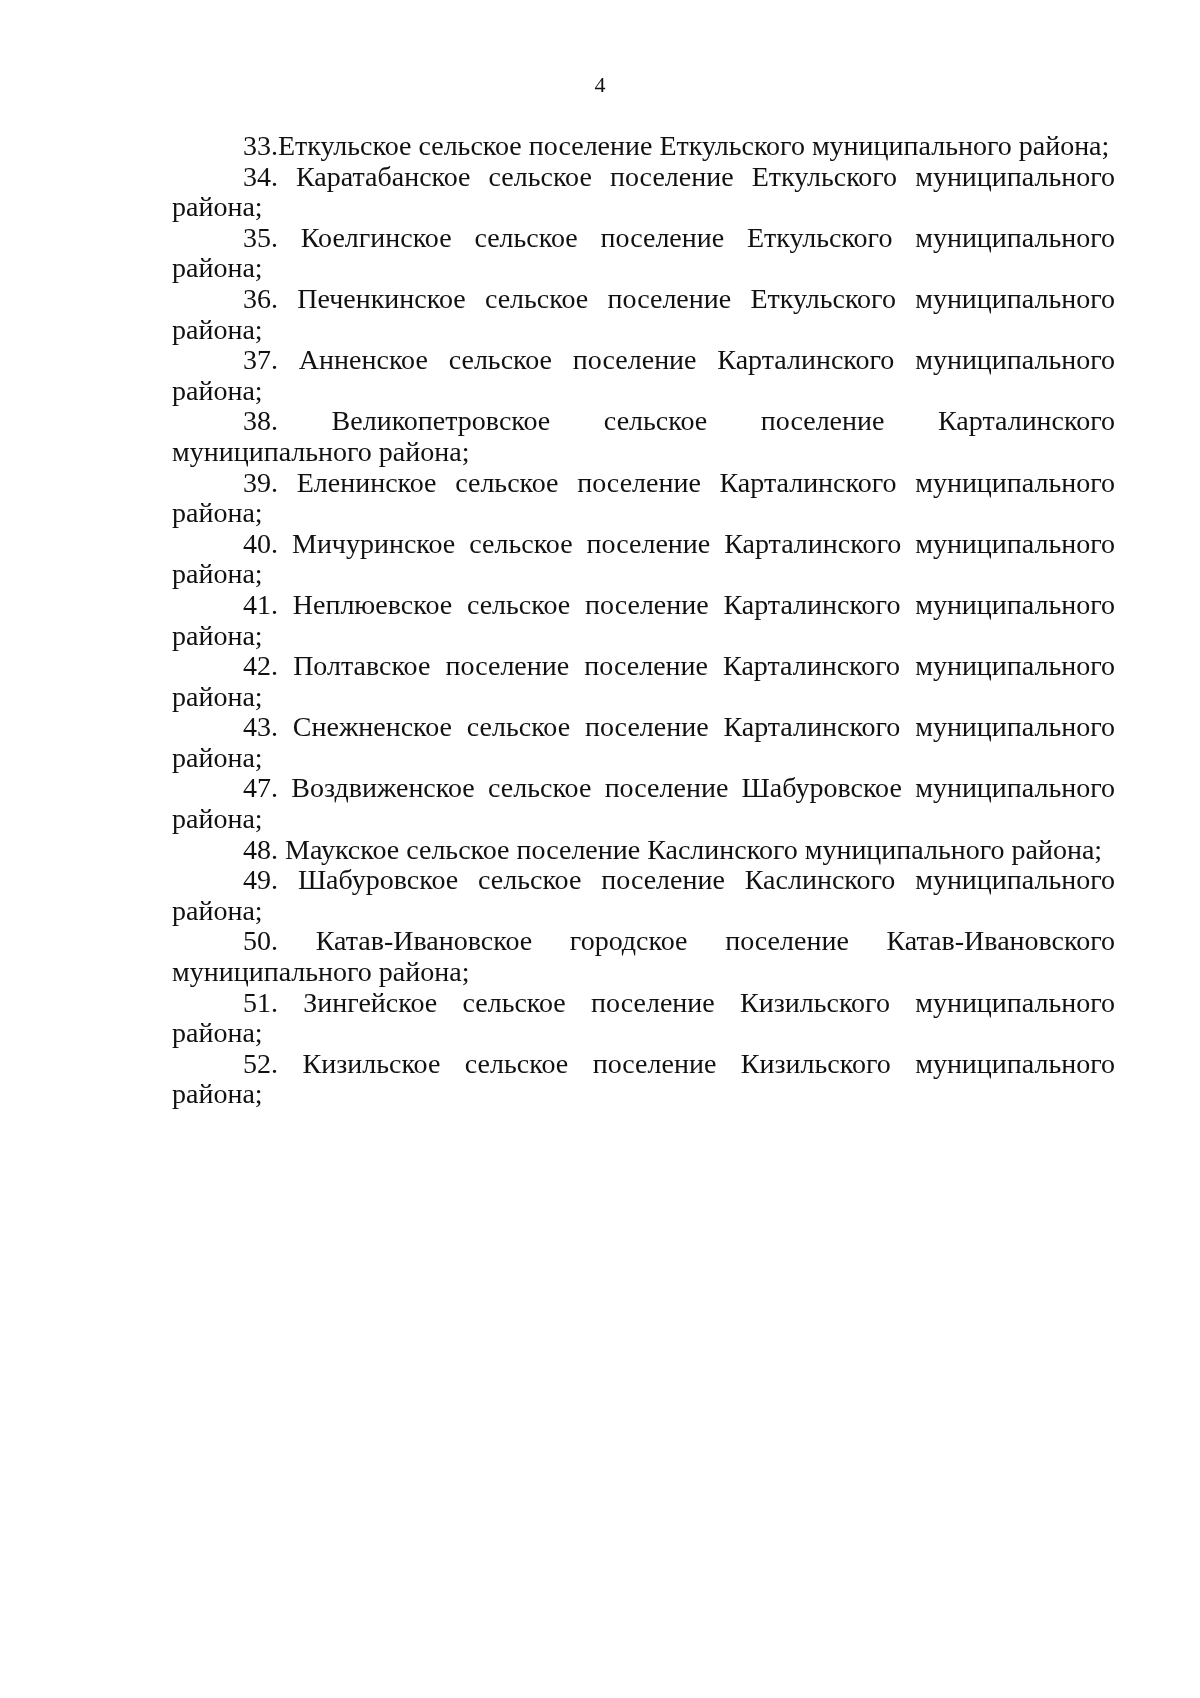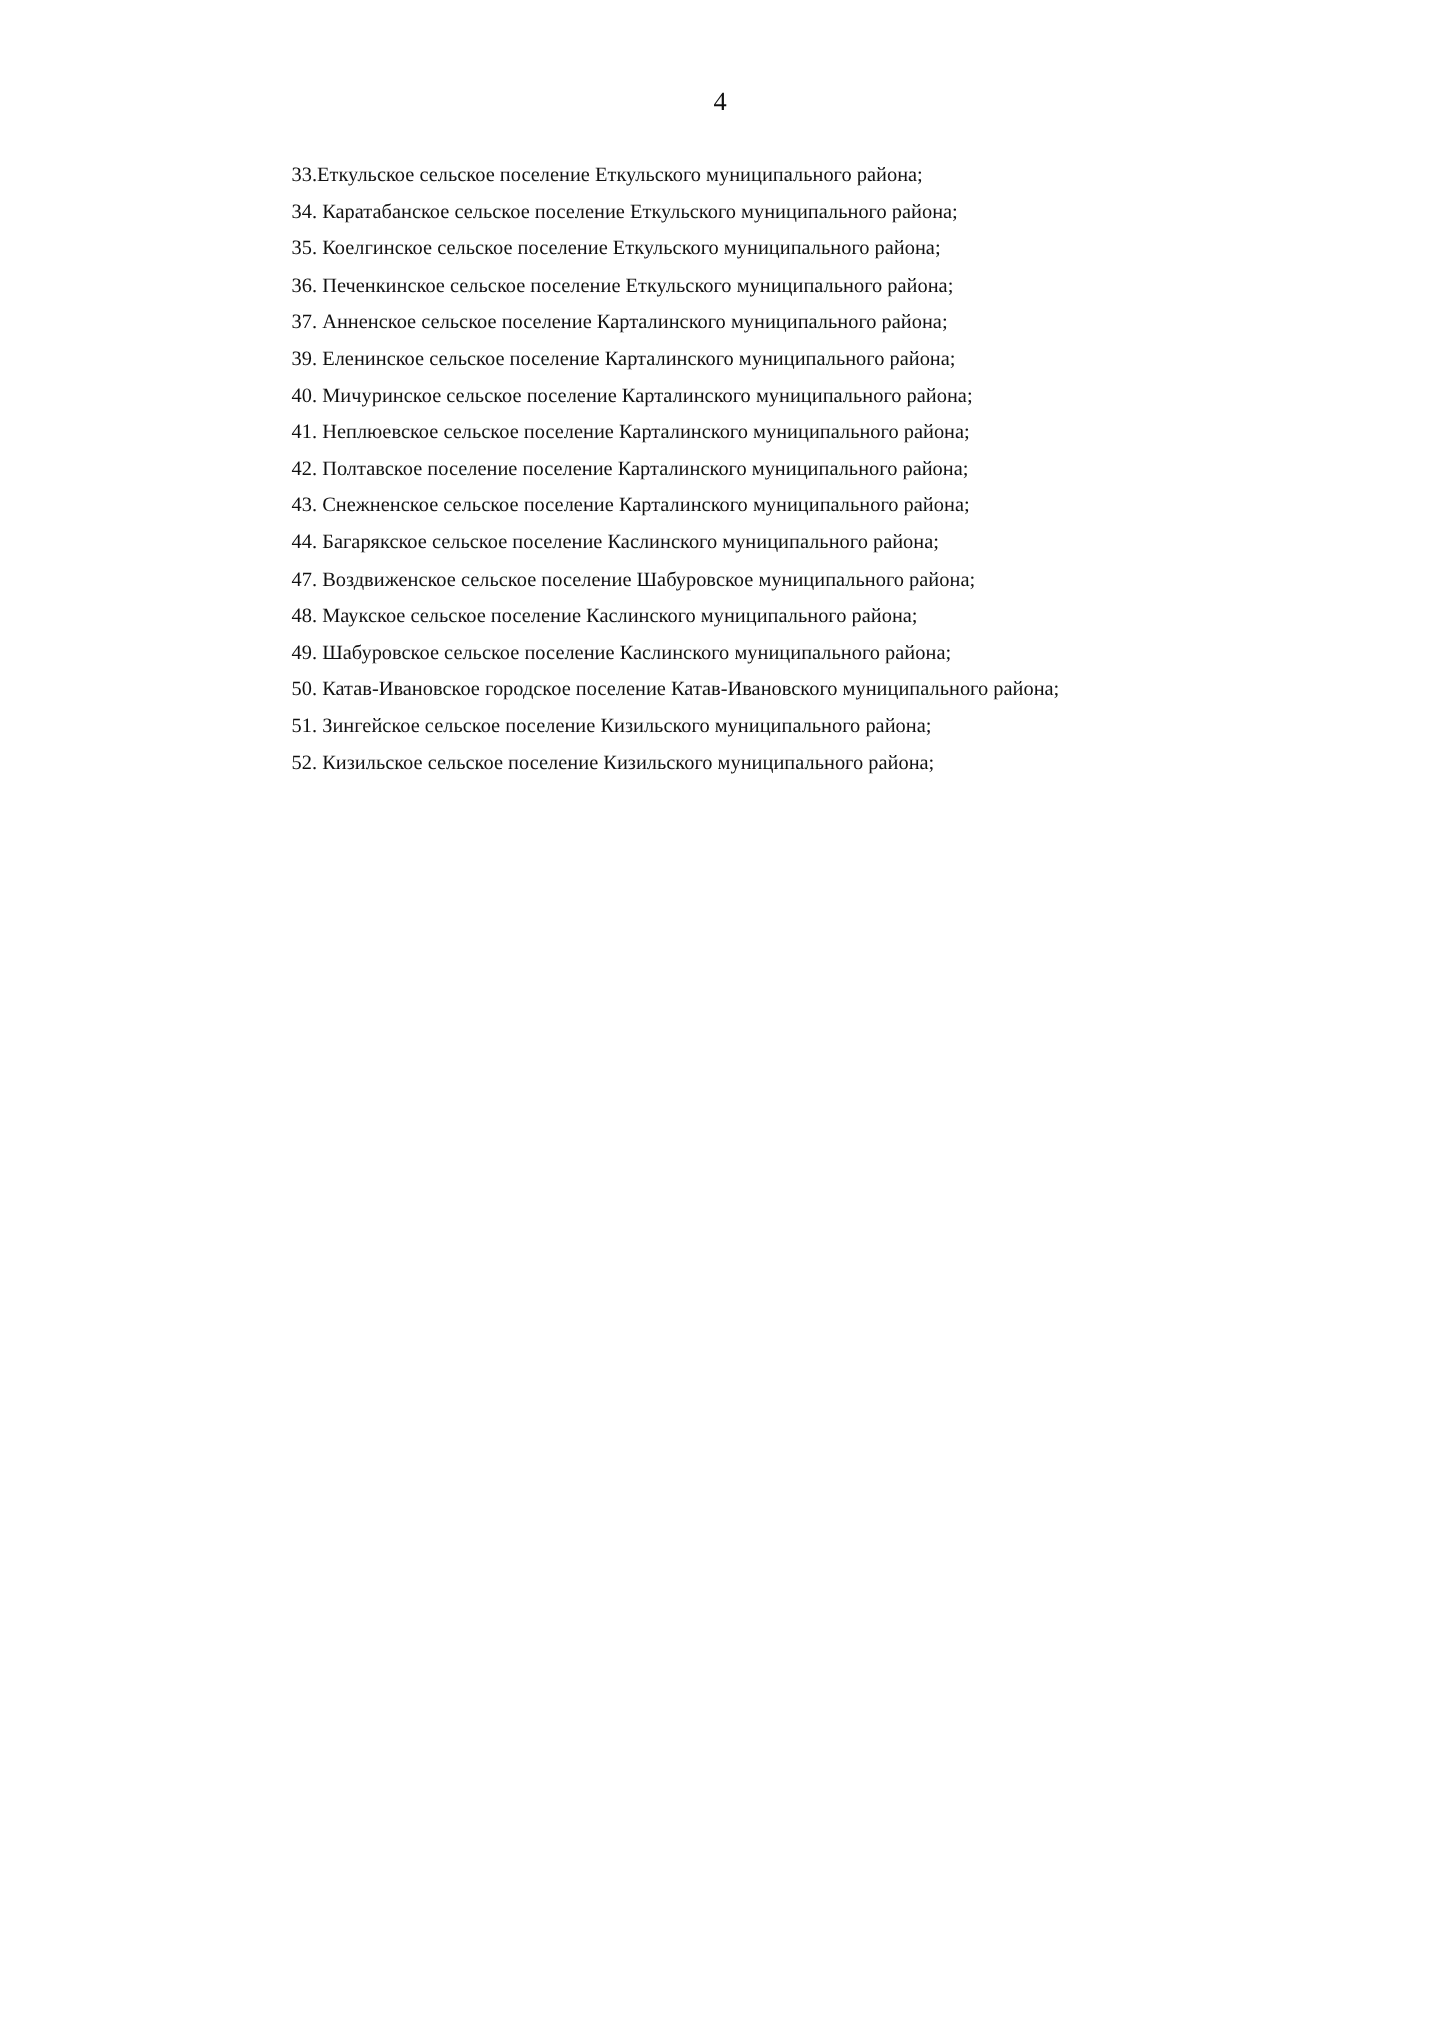--- a/index.html
+++ b/index.html
@@ -9,42 +9,42 @@
       color: #111111;
     }
     .page-number {
       position: absolute; top: 72px; left: 0; width: 1200px;
       text-align: center; font-size: 22px; line-height: 26px;
     }
     .list {
       position: absolute; top: 131px; left: 172px; width: 943px;
     }
     .item {
-      font-size: 17px; line-height: 30.6px;
+      font-size: 28px; line-height: 30.6px;
       text-align: justify; text-indent: 71px;
       margin: 0; padding: 0;
     }
     .item .num { }
   </style>
 </head>
 <body>
 
 <div class="page-number">4</div>
 
 <div class="list">
   <p class="item"><span class="num">33.</span><span>Еткульское сельское поселение Еткульского муниципального района;</span></p>
   <p class="item"><span class="num">34. </span><span>Каратабанское сельское поселение Еткульского муниципального района;</span></p>
   <p class="item"><span class="num">35. </span><span>Коелгинское сельское поселение Еткульского муниципального района;</span></p>
   <p class="item"><span class="num">36. </span><span>Печенкинское сельское поселение Еткульского муниципального района;</span></p>
   <p class="item"><span class="num">37. </span><span>Анненское сельское поселение Карталинского муниципального района;</span></p>
+  <p class="item"><span class="num">38. </span><span>Великопетровское сельское поселение Карталинского муниципального района;</span></p>
   <p class="item"><span class="num">39. </span><span>Еленинское сельское поселение Карталинского муниципального района;</span></p>
   <p class="item"><span class="num">40. </span><span>Мичуринское сельское поселение Карталинского муниципального района;</span></p>
   <p class="item"><span class="num">41. </span><span>Неплюевское сельское поселение Карталинского муниципального района;</span></p>
   <p class="item"><span class="num">42. </span><span>Полтавское поселение поселение Карталинского муниципального района;</span></p>
   <p class="item"><span class="num">43. </span><span>Снежненское сельское поселение Карталинского муниципального района;</span></p>
-  <p class="item"><span class="num">44. </span><span>Багарякское сельское поселение Каслинского муниципального района;</span></p>
   <p class="item"><span class="num">47. </span><span>Воздвиженское сельское поселение Шабуровское муниципального района;</span></p>
   <p class="item"><span class="num">48. </span><span>Маукское сельское поселение Каслинского муниципального района;</span></p>
   <p class="item"><span class="num">49. </span><span>Шабуровское сельское поселение Каслинского муниципального района;</span></p>
   <p class="item"><span class="num">50. </span><span>Катав-Ивановское городское поселение Катав-Ивановского муниципального района;</span></p>
   <p class="item"><span class="num">51. </span><span>Зингейское сельское поселение Кизильского муниципального района;</span></p>
   <p class="item"><span class="num">52. </span><span>Кизильское сельское поселение Кизильского муниципального района;</span></p>
 </div>
 
 </body></html>

